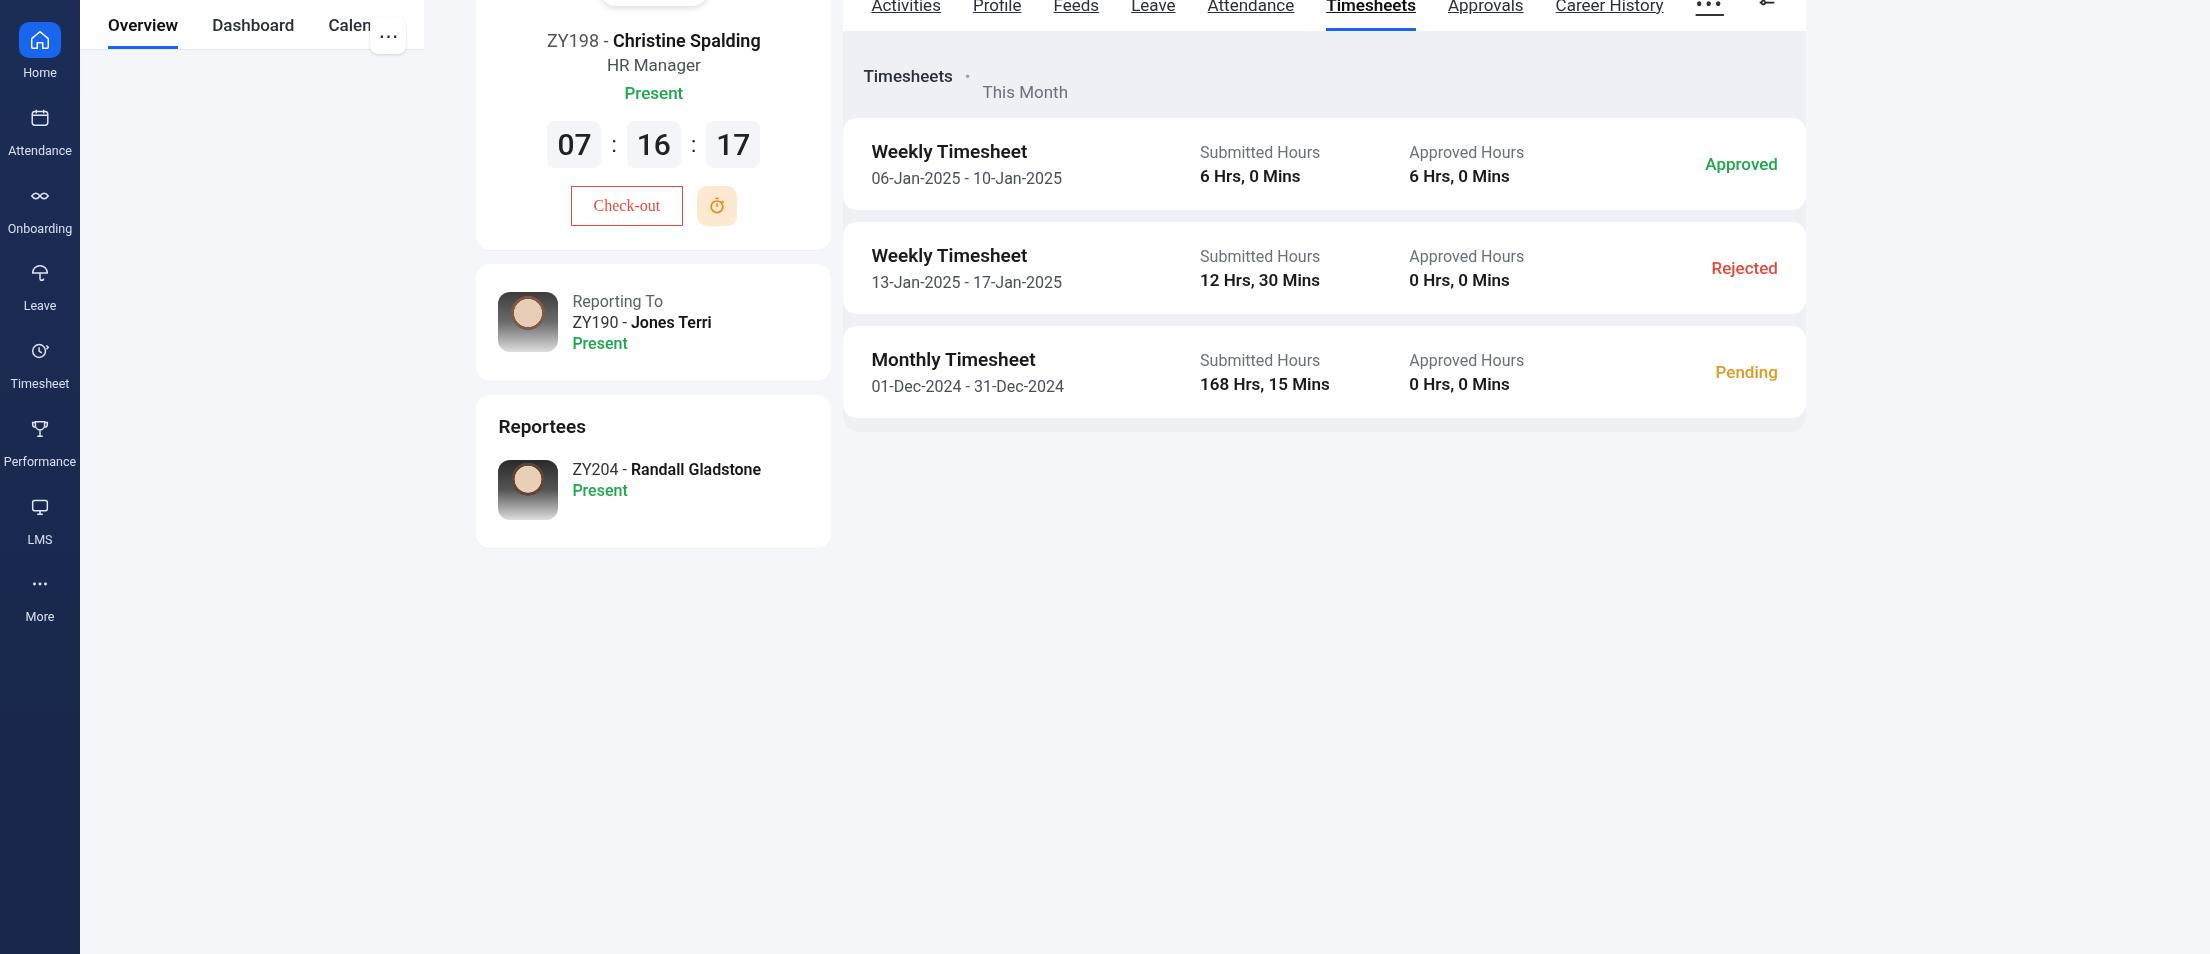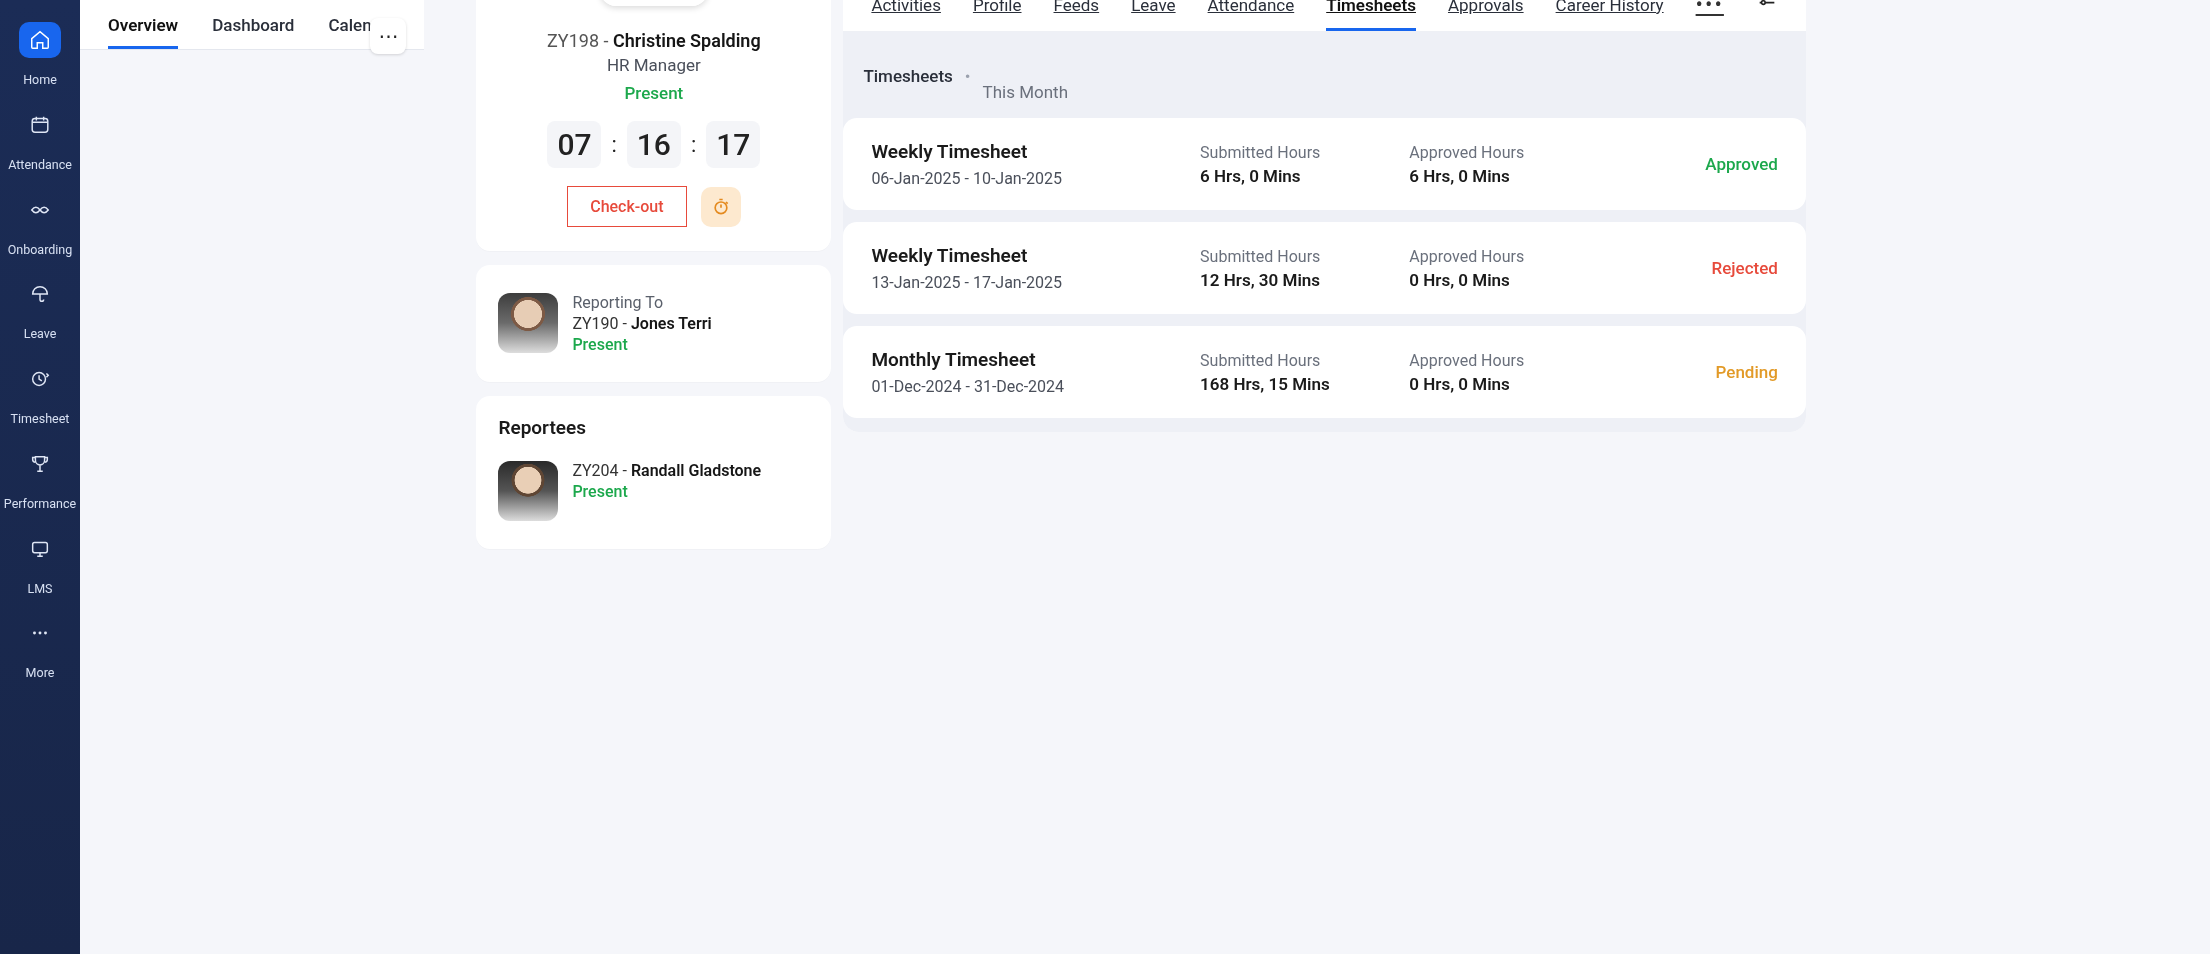--- a/index.html
+++ b/index.html
@@ -18,21 +18,21 @@
     align-items: center;
     padding: 14px 0;
     gap: 6px;
     flex-shrink: 0;
   }
   .side-item {
     width: 100%;
     display: flex;
     flex-direction: column;
     align-items: center;
-    gap: 15px;
+    gap: 8px;
     padding: 8px 0 6px 0;
     cursor: pointer;
     font-size: 12px;
     color: #d7e0f2;
   }
   .side-item .icon-wrap {
     width: 42px; height: 36px;
     border-radius: 10px;
     display:flex;align-items:center;justify-content:center;
   }
@@ -119,20 +119,21 @@
   .clock .seg {
     background:#f4f5f8; border-radius:8px; padding:6px 10px;
     font-size:30px; font-weight:500; color:#222; min-width:46px; text-align:center;
   }
   .clock .colon { font-size:22px; color:#222; }
   .btn-row { margin-top:18px; display:flex; align-items:center; gap:14px; }
   .checkout-btn {
     border:1.5px solid #e74a3b; color:#e74a3b; background:#fff;
     border-radius:0; padding:10px 22px; font-size:16px; font-weight:500;
     cursor:pointer;
+    font-family:Liberation Serif, serif;
   }
   .timer-btn {
     width:40px;height:40px;border-radius:10px;background:#fde9cf;
     display:flex;align-items:center;justify-content:center;cursor:pointer;
   }
   .timer-btn svg{width:20px;height:20px;stroke:#e48a1f;fill:none;stroke-width:2;}
 
   .sub-card {
     background:#fff;border-radius:14px;padding:20px 22px;
     box-shadow: 0 1px 0 rgba(0,0,0,0.02);

